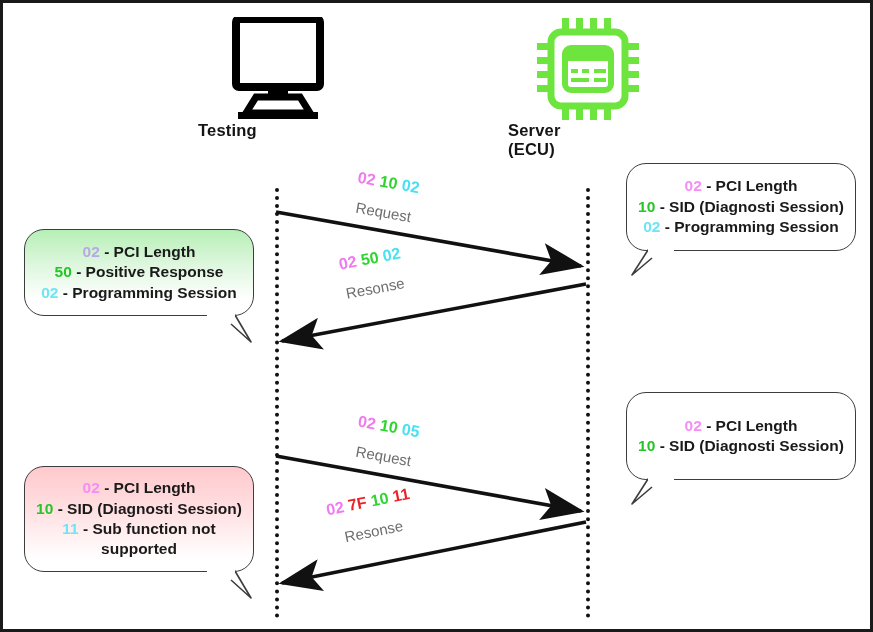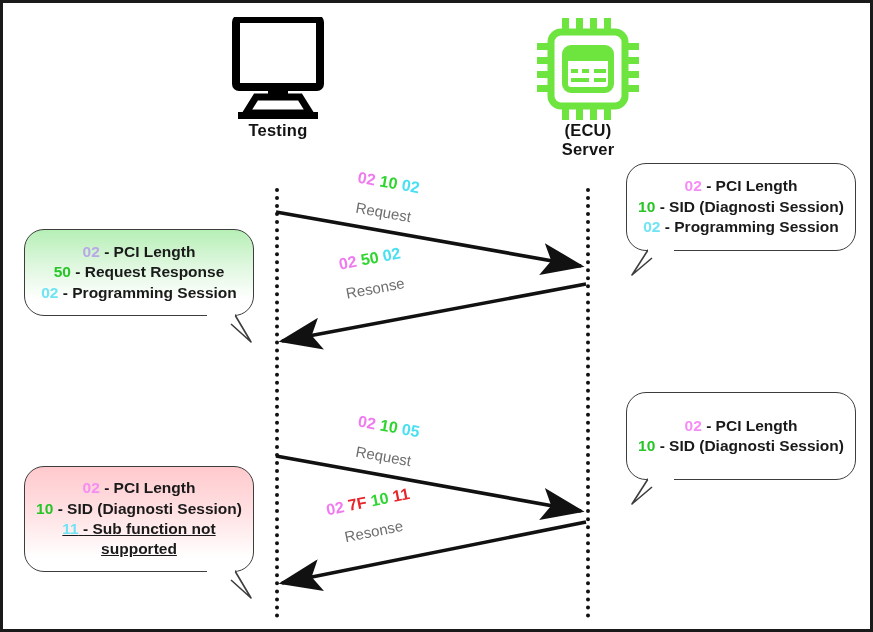--- a/index.html
+++ b/index.html
@@ -14,21 +14,20 @@
     background: #ffffff;
     border: 3px solid #1a1a1a;
     box-sizing: border-box;
     overflow: hidden;
     font-family: "Liberation Sans", sans-serif;
   }
 
   
   .actor {
     position: absolute;
-    text-align: center;
   }
   .actor-label {
     font-size: 16.5px;
     font-weight: bold;
     color: #141414;
     line-height: 1.15;
     letter-spacing: .2px;
   }
   .actor-icon { display: block; margin: 0 auto; }
 
@@ -145,22 +144,22 @@
       <rect x="29" y="31" width="46" height="42" rx="6" fill="none" stroke="#6ee53f" stroke-width="6"></rect>
       <rect x="32" y="34" width="40" height="10" fill="#6ee53f"></rect>
       <g fill="#6ee53f">
         <rect x="35" y="52" width="7" height="4"></rect>
           <rect x="46" y="52" width="7" height="4"></rect>
         <rect x="58" y="52" width="12" height="4"></rect>
         <rect x="35" y="61" width="18" height="4"></rect>
           <rect x="58" y="61" width="12" height="4"></rect>
       </g>
     </svg>
+    <div class="actor-label">Server</div>
     <div class="actor-label">(ECU)</div>
-    <div class="actor-label">Server</div>
   </div>
 
   <div class="lifeline" style="left:272px; top:185px; height:430px;"></div>
   <div class="lifeline" style="left:583px; top:185px; height:430px;"></div>
 
   <svg id="arrows" viewBox="0 0 873 632">
     <defs>
       <marker id="ah" markerWidth="12" markerHeight="9" refX="11" refY="4.5" orient="auto">
         <path d="M0,0 L12,4.5 L0,9 L2.6,4.5 Z" fill="#111111"></path>
       </marker>
@@ -227,21 +226,21 @@
     <line x1="20" y1="1" x2="46" y2="1" stroke="#ffffff" stroke-width="2.4"></line>
   </svg>
 
   <div class="bubble ok" style="left:21px; top:226px; width:230px; height:87px;">
     <div class="bline">
       <span class="code c-lav">02</span>
       <span>- PCI Length</span>
     </div>
     <div class="bline">
       <span class="code c-green">50</span>
-      <span>- Request Response</span>
+      <span>- Positive Response</span>
     </div>
     <div class="bline">
       <span class="code c-cyan">02</span>
       <span>- Programming Session</span>
     </div>
   </div>
   <svg class="tail" style="left:198px; top:311px;" width="56" height="32" viewBox="0 0 56 32">
     <path d="M6 1 L34 1 L50 28 L30 10" fill="#ffffff" stroke="#3d3d3d" stroke-width="1.6" stroke-linejoin="round"></path>
     <line x1="6" y1="1" x2="34" y2="1" stroke="#ffffff" stroke-width="2.4"></line>
   </svg>
@@ -263,21 +262,21 @@
 
   <div class="bubble bad" style="left:21px; top:463px; width:230px; height:106px;">
     <div class="bline">
       <span class="code c-pink">02</span>
       <span>- PCI Length</span>
     </div>
     <div class="bline">
       <span class="code c-green">10</span>
       <span>- SID (Diagnosti Session)</span>
     </div>
-    <div class="bline wrap" style="width:196px;text-decoration:underline;">
+    <div class="bline wrap" style="width:196px;">
       <span class="code c-cyan">11</span>
       <span>- Sub function not supported</span>
     </div>
   </div>
   <svg class="tail" style="left:198px; top:567px;" width="56" height="32" viewBox="0 0 56 32">
     <path d="M6 1 L34 1 L50 28 L30 10" fill="#ffffff" stroke="#3d3d3d" stroke-width="1.6" stroke-linejoin="round"></path>
     <line x1="6" y1="1" x2="34" y2="1" stroke="#ffffff" stroke-width="2.4"></line>
   </svg>
 
 </div>

